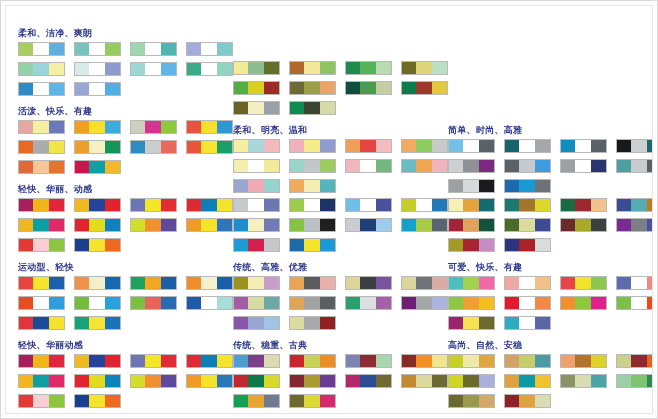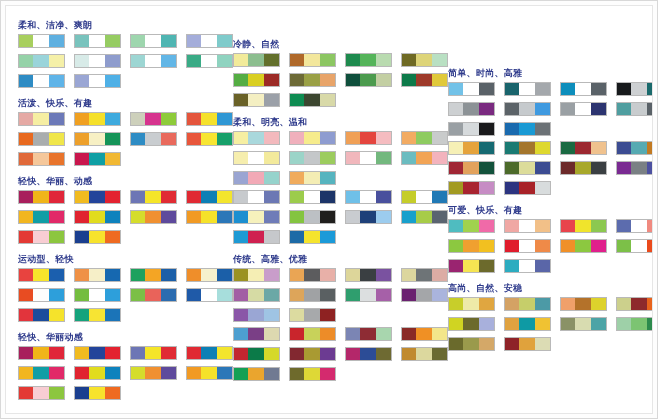--- a/index.html
+++ b/index.html
@@ -30,21 +30,21 @@
     bottom: 4px;
     background: #ffffff;
     border: 1px solid #e6e6e6;
     overflow: hidden;
   }
   .columns {
     position: absolute;
     left: 0; top: 0; right: 0; bottom: 0;
     display: flex;
     flex-direction: row;
-    align-items: center;
+    align-items: flex-end;
   }
   .column {
     width: 215px;
     flex: 0 0 215px;
     padding-left: 12px;
     box-sizing: border-box;
   }
   .section {
     margin-bottom: 5px;
   }
@@ -418,21 +418,20 @@
                 </div>
               <div class="spacer-group"></div>
               <div class="spacer-group"></div>
             </div>
           </div>
         </div>
       </div>
 
       <div class="column">
         <div class="section">
-          <div class="section-title">冷静、自然</div>
           <div class="swatch-rows">
             <div class="swatch-row">
               <div class="swatch-group">
                   <div class="swatch-cell" title="#f2eb9a" style="background: rgb(242, 235, 154);"></div>
                   <div class="swatch-cell" title="#8cbe8f" style="background: rgb(140, 190, 143);"></div>
                   <div class="swatch-cell" title="#63702c" style="background: rgb(99, 112, 44);"></div>
                 </div>
               <div class="swatch-group">
                   <div class="swatch-cell" title="#b0692a" style="background: rgb(176, 105, 42);"></div>
                   <div class="swatch-cell" title="#f3e79c" style="background: rgb(243, 231, 156);"></div>
@@ -673,20 +672,21 @@
                   <div class="swatch-cell" title="#a7a9ab" style="background: rgb(167, 169, 171);"></div>
                   <div class="swatch-cell" title="#8e2222" style="background: rgb(142, 34, 34);"></div>
                 </div>
               <div class="spacer-group"></div>
               <div class="spacer-group"></div>
             </div>
           </div>
         </div>
 
         <div class="section">
+          <div class="section-title">传统、稳重、古典</div>
           <div class="swatch-rows">
             <div class="swatch-row">
               <div class="swatch-group">
                   <div class="swatch-cell" title="#4d9fd0" style="background: rgb(77, 159, 208);"></div>
                   <div class="swatch-cell" title="#7a3f86" style="background: rgb(122, 63, 134);"></div>
                   <div class="swatch-cell" title="#ddd9b0" style="background: rgb(221, 217, 176);"></div>
                 </div>
               <div class="swatch-group">
                   <div class="swatch-cell" title="#c9252c" style="background: rgb(201, 37, 44);"></div>
                   <div class="swatch-cell" title="#c8d25a" style="background: rgb(200, 210, 90);"></div>

